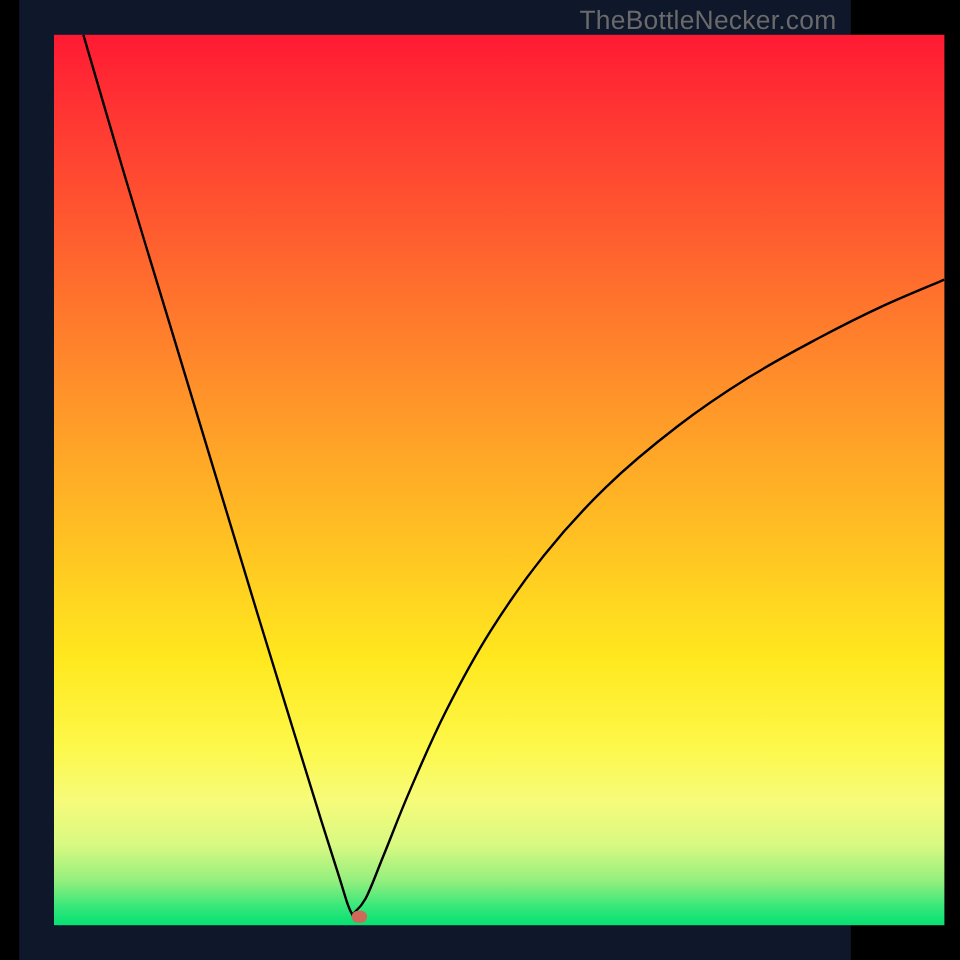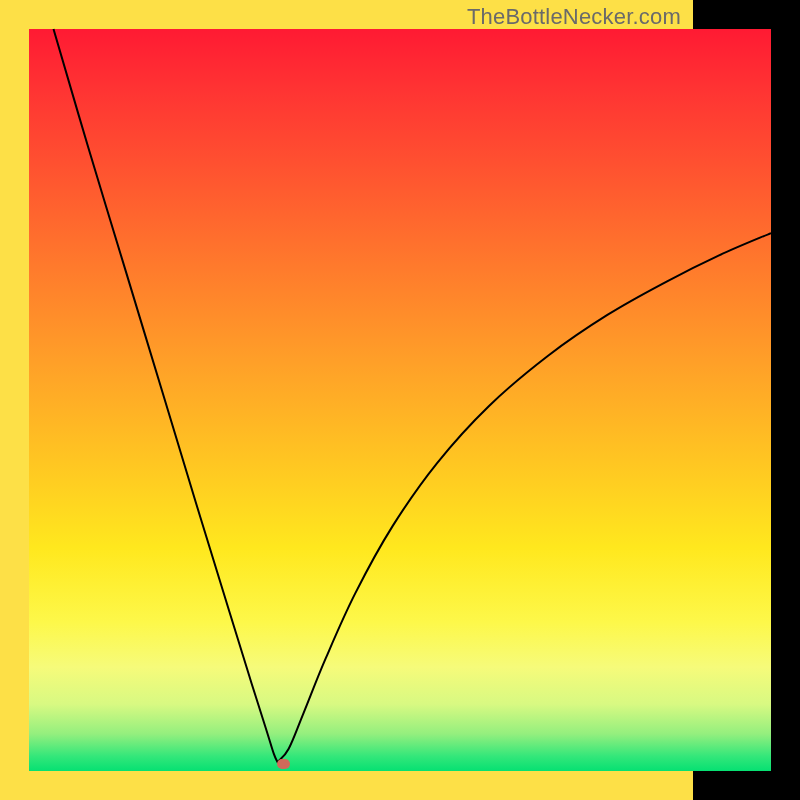--- a/index.html
+++ b/index.html
@@ -6,23 +6,23 @@
     margin: 0;
     padding: 0;
     width: 800px;
     height: 800px;
     background: #000;
     overflow: hidden;
     font-family: Arial, Helvetica, sans-serif;
   }
   .frame {
     position: absolute;
-    left: 0; top: 0;
+    left: 16px; top: 0;
     width: 693px; height: 800px;
-    background: #fde047;
+    background: #0f172a;
   }
   .plot {
     position: absolute;
     left: 29px;
     top: 29px;
     width: 742px;
     height: 742px;
     
     background: linear-gradient(to bottom,
       #ff1a33 0%,

